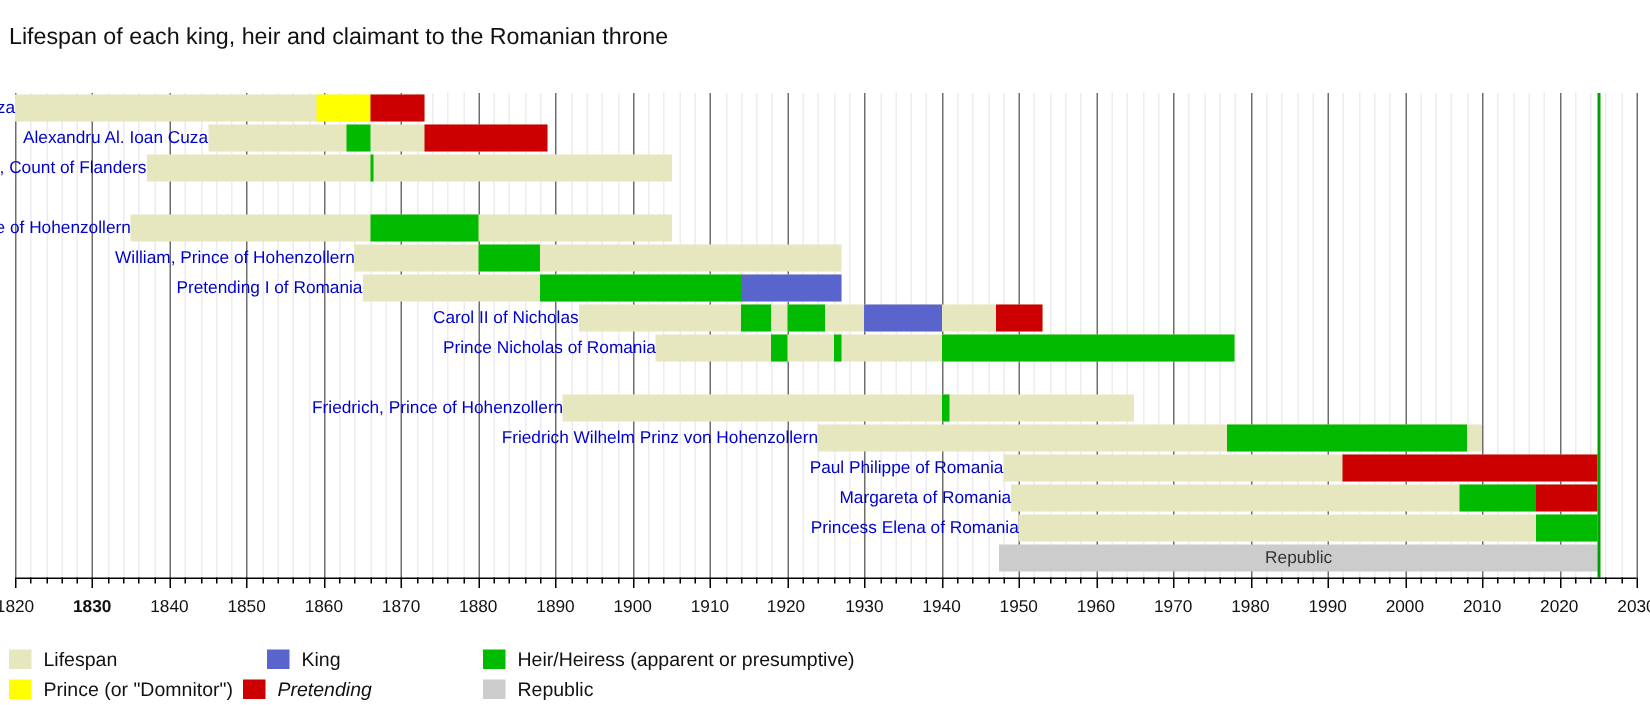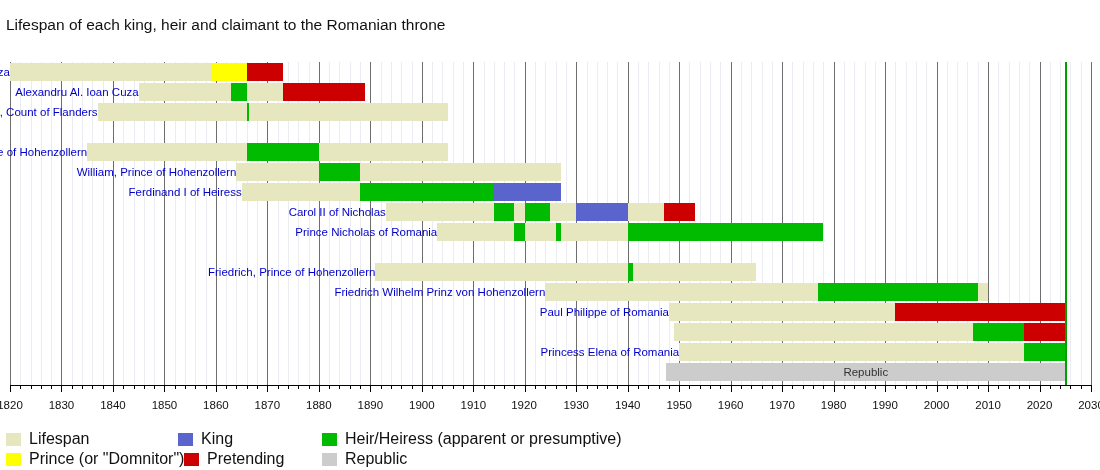--- a/index.html
+++ b/index.html
@@ -43,21 +43,21 @@
   .tickmaj { position:absolute; top:0; width:1px; height:7px; background:#000; }
   .tickmin { position:absolute; top:0; width:1px; height:4px; background:#000; }
   .tlabel {
     position:absolute; top:399px; font-size:11.5px; color:#111;
     transform:translateX(-50%); white-space:nowrap;
   }
   
   #legend { position:absolute; left:6px; top:431px; width:1090px; height:36px; }
   .lgitem { position:absolute; height:16px; display:flex; align-items:center; }
   .swatch { width:15px; height:13px; display:inline-block; margin-right:8px; flex:none; }
-  .lgtext { font-size:16px; color:#111; white-space:nowrap; }
+  .lgtext { font-size:13px; color:#111; white-space:nowrap; }
 </style>
 </head>
 <body>
 
 <div id="title">Lifespan of each king, heir and claimant to the Romanian throne</div>
 
 <div id="plot">
     <div class="minorline" style="left: 10.2952px;"></div>
     <div class="minorline" style="left: 20.5905px;"></div>
     <div class="minorline" style="left: 30.8857px;"></div>
@@ -189,21 +189,21 @@
     </div>
     <div class="row" style="top: 100px;">
       <div class="seg" style="left: 226.495px; width: 324.3px; background: rgb(230, 230, 191);"></div>
       <div class="seg" style="left: 308.857px; width: 41.181px; background: rgb(0, 187, 0);"></div>
       <div class="lbl" style="right: 853.505px;">William, Prince of Hohenzollern</div>
     </div>
     <div class="row" style="top: 120px;">
       <div class="seg" style="left: 231.643px; width: 319.152px; background: rgb(230, 230, 191);"></div>
       <div class="seg" style="left: 350.038px; width: 133.838px; background: rgb(0, 187, 0);"></div>
       <div class="seg" style="left: 483.876px; width: 66.919px; background: rgb(89, 100, 204);"></div>
-      <div class="lbl" style="right: 848.357px;">Ferdinand I of Heiress</div>
+      <div class="lbl" style="right: 848.357px;">Pretending I of Romania</div>
     </div>
     <div class="row" style="top: 140px;">
       <div class="seg" style="left: 375.776px; width: 308.857px; background: rgb(230, 230, 191);"></div>
       <div class="seg" style="left: 483.876px; width: 20.5905px; background: rgb(0, 187, 0);"></div>
       <div class="seg" style="left: 514.762px; width: 25.7381px; background: rgb(0, 187, 0);"></div>
       <div class="seg" style="left: 566.238px; width: 51.4762px; background: rgb(89, 100, 204);"></div>
       <div class="seg" style="left: 653.748px; width: 30.8857px; background: rgb(204, 0, 0);"></div>
       <div class="lbl" style="right: 704.224px;">Carol II of Nicholas</div>
     </div>
     <div class="row" style="top: 160px;">
@@ -225,20 +225,21 @@
     </div>
     <div class="row" style="top: 240px;">
       <div class="seg" style="left: 658.895px; width: 396.367px; background: rgb(230, 230, 191);"></div>
       <div class="seg" style="left: 885.39px; width: 169.871px; background: rgb(204, 0, 0);"></div>
       <div class="lbl" style="right: 421.105px;">Paul Philippe of Romania</div>
     </div>
     <div class="row" style="top: 260px;">
       <div class="seg" style="left: 664.043px; width: 391.219px; background: rgb(230, 230, 191);"></div>
       <div class="seg" style="left: 962.605px; width: 51.4762px; background: rgb(0, 187, 0);"></div>
       <div class="seg" style="left: 1014.08px; width: 41.181px; background: rgb(204, 0, 0);"></div>
+      <div class="lbl" style="right: 415.957px;">Margareta of Romania</div>
     </div>
     <div class="row" style="top: 280px;">
       <div class="seg" style="left: 669.19px; width: 386.071px; background: rgb(230, 230, 191);"></div>
       <div class="seg" style="left: 1014.08px; width: 41.181px; background: rgb(0, 187, 0);"></div>
       <div class="lbl" style="right: 410.81px;">Princess Elena of Romania</div>
     </div>
     <div class="nowline" style="left: 1055.26px;"></div>
   </div>
 <div id="axis">
     <div id="axisline"></div>
@@ -344,21 +345,21 @@
     <div class="tickmin" style="left: 1019.23px;"></div>
     <div class="tickmaj" style="left: 1029.52px;"></div>
     <div class="tickmin" style="left: 1039.82px;"></div>
     <div class="tickmin" style="left: 1050.11px;"></div>
     <div class="tickmin" style="left: 1060.41px;"></div>
     <div class="tickmin" style="left: 1070.7px;"></div>
     <div class="tickmaj" style="left: 1081px;"></div>
   </div>
 <div id="ticklabels">
     <div class="tlabel" style="left: 10px;">1820</div>
-    <div class="tlabel" style="left: 61.4762px;">1830</div>
+    <div class="tlabel" style="left: 61.4762px; font-weight: bold;">1830</div>
     <div class="tlabel" style="left: 112.952px;">1840</div>
     <div class="tlabel" style="left: 164.429px;">1850</div>
     <div class="tlabel" style="left: 215.905px;">1860</div>
     <div class="tlabel" style="left: 267.381px;">1870</div>
     <div class="tlabel" style="left: 318.857px;">1880</div>
     <div class="tlabel" style="left: 370.333px;">1890</div>
     <div class="tlabel" style="left: 421.81px;">1900</div>
     <div class="tlabel" style="left: 473.286px;">1910</div>
     <div class="tlabel" style="left: 524px;">1920</div>
     <div class="tlabel" style="left: 576.238px;">1930</div>
@@ -379,21 +380,21 @@
       <span class="lgtext">Lifespan</span>
     </div>
     <div class="lgitem" style="left: 0px; top: 20px;">
       <span class="swatch" style="background: rgb(255, 255, 0);"></span>
       <span class="lgtext">Prince (or "Domnitor")</span>
     </div>
     <div class="lgitem" style="left: 172px; top: 0px;">
       <span class="swatch" style="background: rgb(89, 100, 204);"></span>
       <span class="lgtext">King</span>
     </div>
-    <div class="lgitem" style="left: 178px; top: 20px;">
+    <div class="lgitem" style="left: 156px; top: 20px; font-style: italic;">
       <span class="swatch" style="background: rgb(204, 0, 0);"></span>
       <span class="lgtext">Pretending</span>
     </div>
     <div class="lgitem" style="left: 316px; top: 0px;">
       <span class="swatch" style="background: rgb(0, 187, 0);"></span>
       <span class="lgtext">Heir/Heiress (apparent or presumptive)</span>
     </div>
     <div class="lgitem" style="left: 316px; top: 20px;">
       <span class="swatch" style="background: rgb(204, 204, 204);"></span>
       <span class="lgtext">Republic</span>

